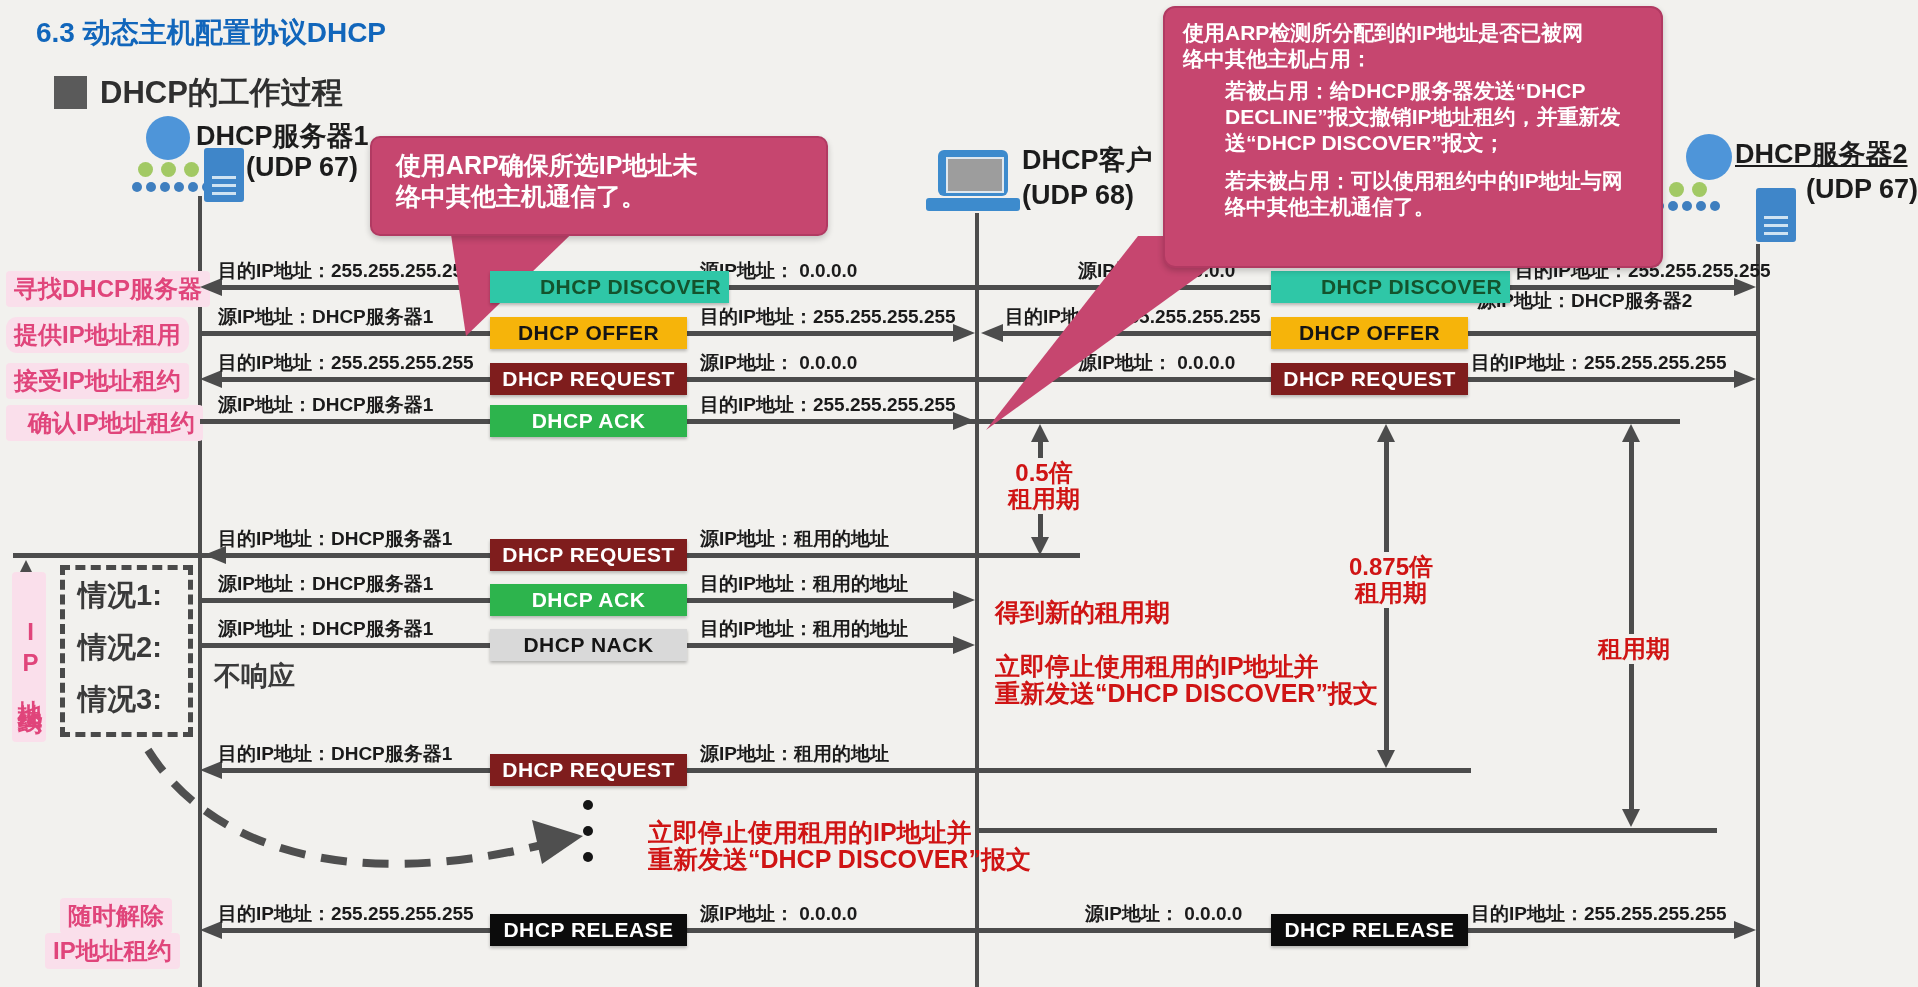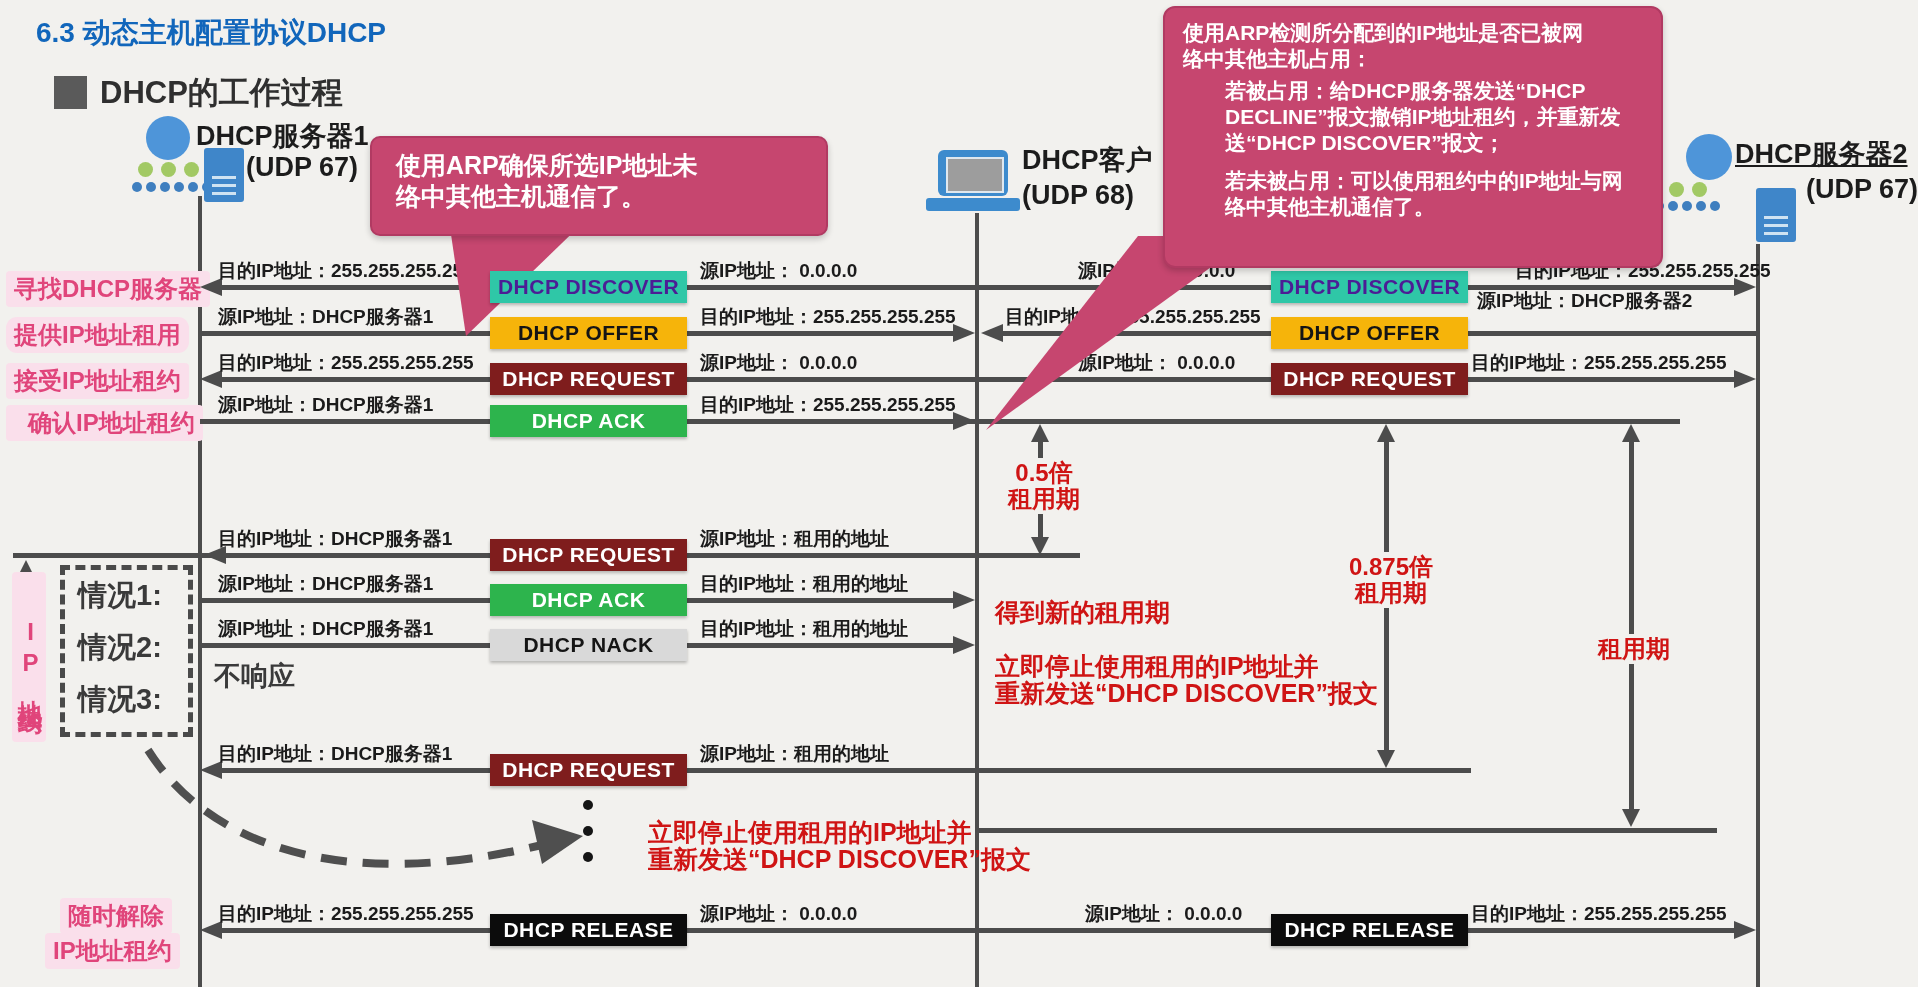--- a/index.html
+++ b/index.html
@@ -8,21 +8,21 @@
   .t{position:absolute;font-size:19px;font-weight:700;color:#1b1b1b;white-space:nowrap;z-index:1;}
   .hline{position:absolute;height:5px;background:#4c4c4c;z-index:1;}
   .vline{position:absolute;width:4px;background:#4c4c4c;z-index:1;}
   .ah-l{position:absolute;width:0;height:0;border-top:9px solid transparent;border-bottom:9px solid transparent;border-right:22px solid #4c4c4c;z-index:1;}
   .ah-r{position:absolute;width:0;height:0;border-top:9px solid transparent;border-bottom:9px solid transparent;border-left:22px solid #4c4c4c;z-index:1;}
   .ah-u{position:absolute;width:0;height:0;border-left:9px solid transparent;border-right:9px solid transparent;border-bottom:18px solid #4c4c4c;z-index:1;}
   .ah-d{position:absolute;width:0;height:0;border-left:9px solid transparent;border-right:9px solid transparent;border-top:18px solid #4c4c4c;z-index:1;}
   .vstem{position:absolute;width:5px;background:#4c4c4c;z-index:1;}
   .chip{position:absolute;width:197px;height:32px;line-height:32px;text-align:center;
         font-size:21px;font-weight:700;letter-spacing:.5px;z-index:3;box-shadow:0 2px 3px rgba(0,0,0,.25);}
-  .chip.discover{background:#2fc7a7;color:#4c1d95;}
+  .chip.discover{background:#2fc7a7;color:#14532d;padding-left:42px;}
   .chip.offer{background:#f6b40a;color:#151515;}
   .chip.request{background:#7f1d1d;color:#fff;}
   .chip.ack{background:#2db44d;color:#fff;}
   .chip.nack{background:#d9d9d9;color:#151515;}
   .chip.release{background:#0c0c0c;color:#fff;}
   .pink-pill{position:absolute;font-size:24px;font-weight:700;color:#e0457b;background:#fadfeb;
              padding:2px 8px;white-space:nowrap;border-radius:4px;z-index:1;}
   .red{position:absolute;color:#cf1414;font-weight:700;white-space:nowrap;z-index:2;}
   .lease-label{position:absolute;text-align:center;color:#cf1414;font-weight:700;font-size:24px;
                line-height:26px;background:#f2f1ee;padding:2px 4px;z-index:2;white-space:nowrap;}

